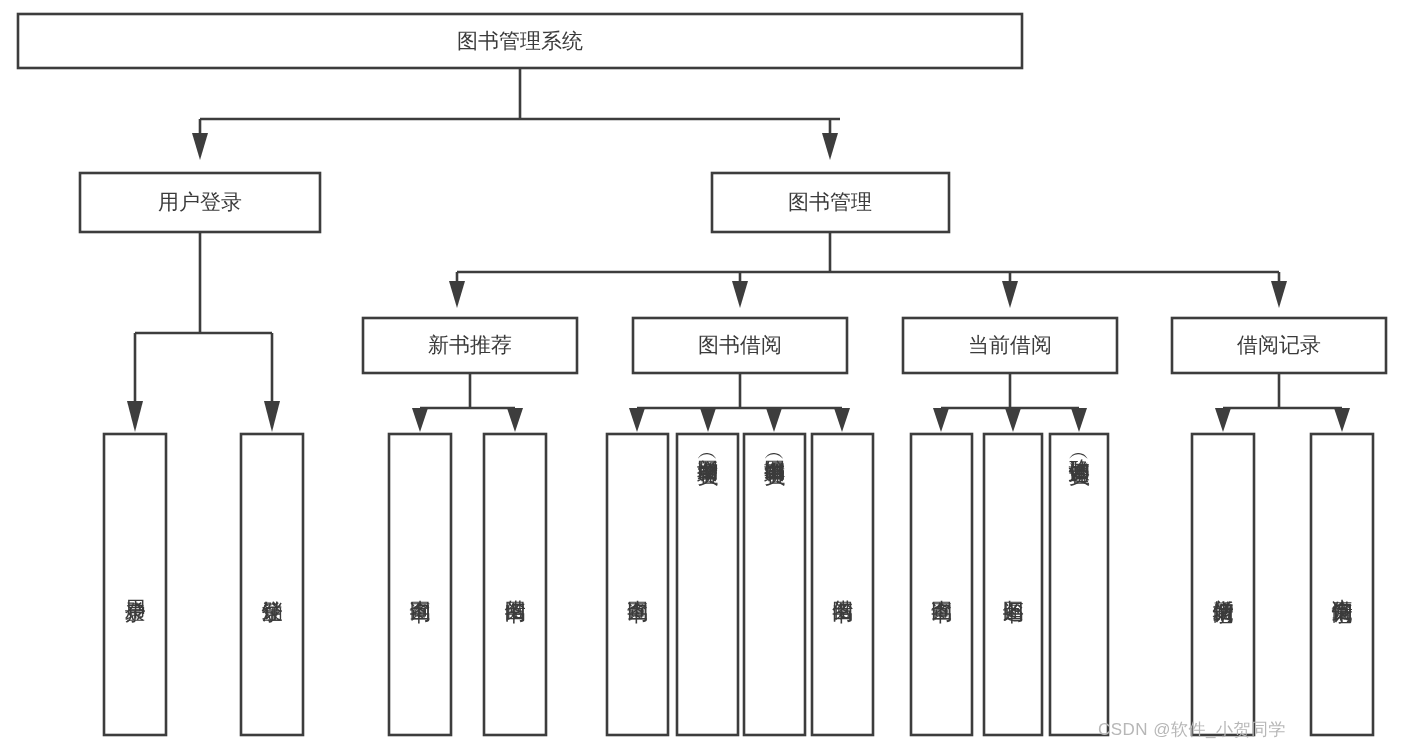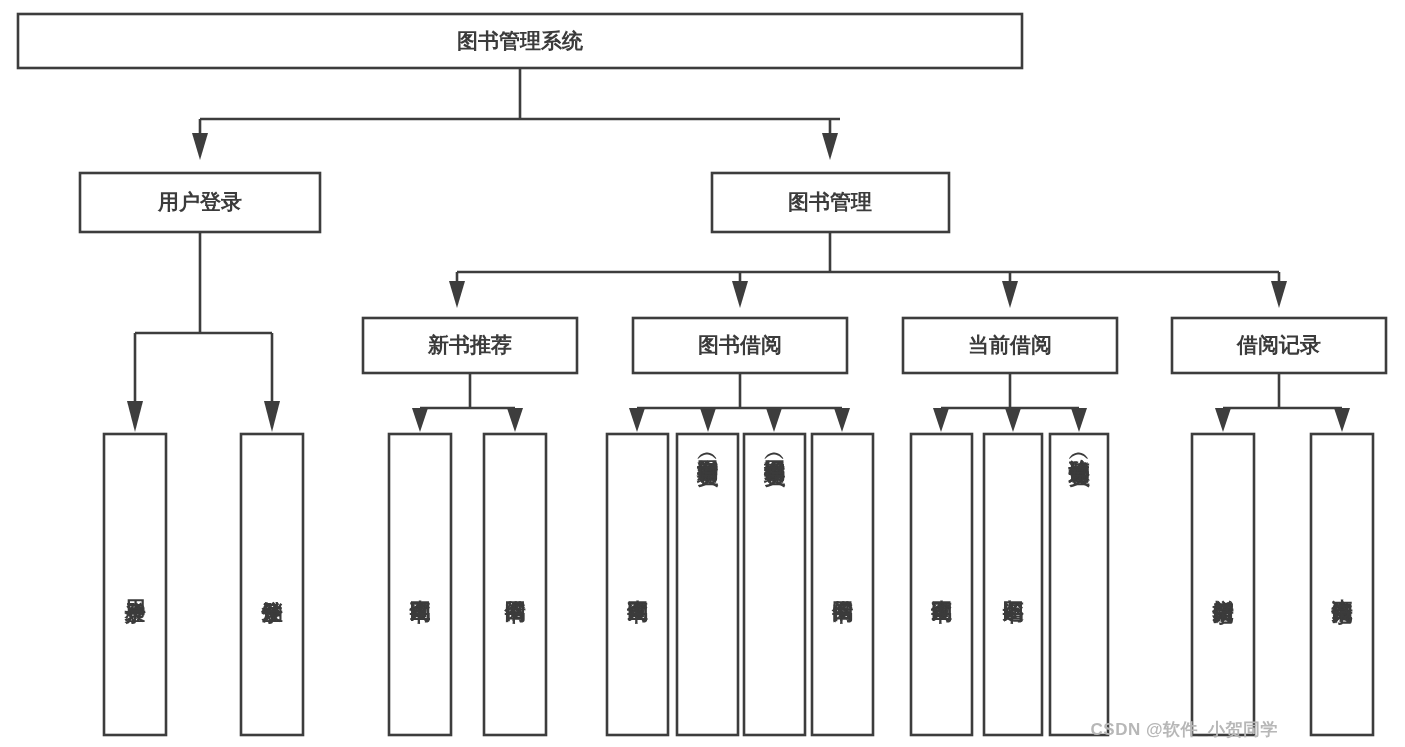--- a/index.html
+++ b/index.html
@@ -11,21 +11,20 @@
     font-family: "Liberation Sans", "DejaVu Sans", sans-serif;
     width: 1405px;
     height: 747px;
     overflow: hidden;
   }
   #diagram-root {
     position: relative;
     width: 1286px;
     height: 747px;
     background: #ffffff;
-    font-weight: bold;
   }
   svg#tree-svg {
     position: absolute;
     left: 0;
     top: 0;
     width: 1405px;
     height: 747px;
     display: block;
   }
   .node-box {
@@ -63,21 +62,21 @@
     font-family: "Liberation Sans", "DejaVu Sans", sans-serif;
     font-size: 21px;
     line-height: 1.06;
     letter-spacing: 1px;
     color: #3b3b3b;
     white-space: nowrap;
     text-align: center;
   }
   #watermark {
     position: absolute;
-    right: 8px;
+    right: 0;
     bottom: 6px;
     font-family: "Liberation Sans", "DejaVu Sans", sans-serif;
     font-size: 17px;
     color: #b7b7b7;
     letter-spacing: 0.5px;
     white-space: nowrap;
   }
 </style>
 </head>
 <body>

